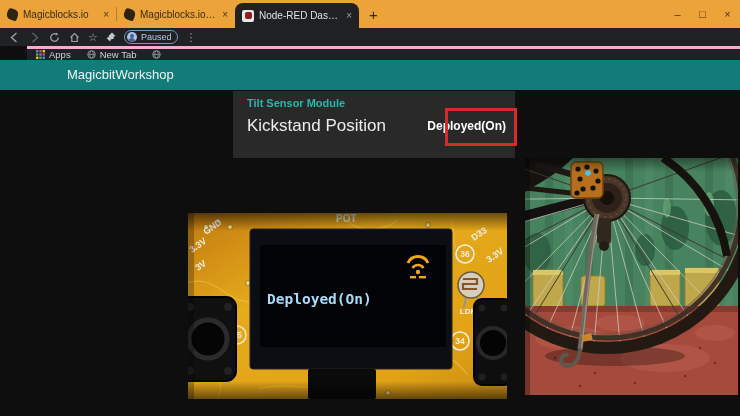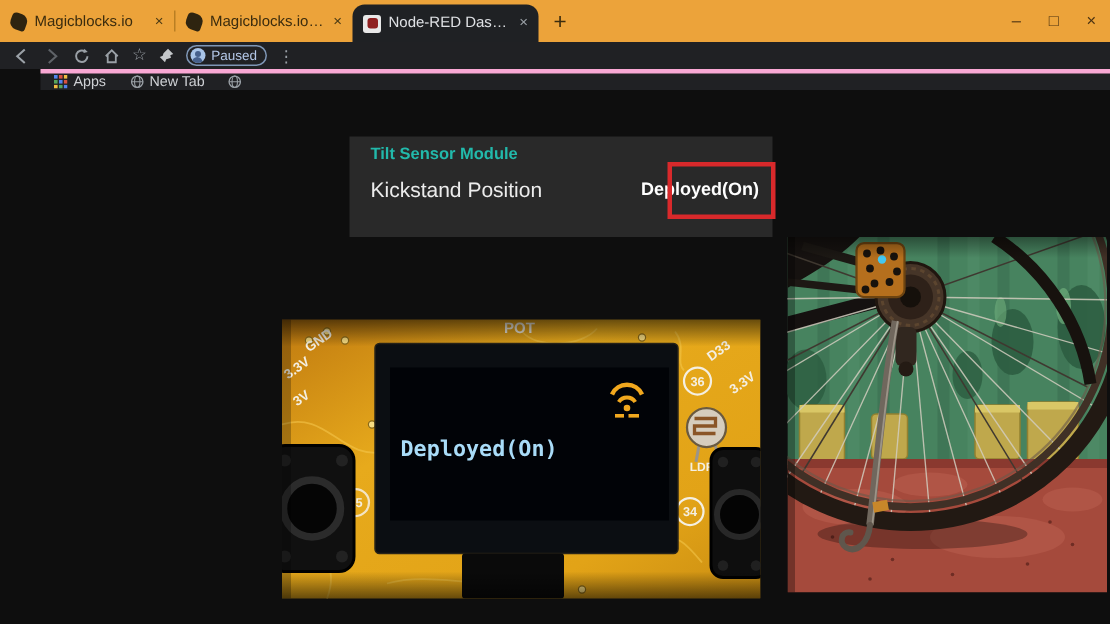--- a/index.html
+++ b/index.html
@@ -61,21 +61,21 @@
 
   
   .nr-header { position:absolute; left:0; top:60px; width:740px; height:30px;
                background:#117c78; }
   .nr-title { position:absolute; left:67px; top:0; line-height:30px; font-size:13px; color:#eef5f4; }
 
   .panel { position:absolute; left:233px; top:91px; width:282px; height:67px; background:#292929; }
   .panel-title { position:absolute; left:14px; top:6px; font-size:11px; font-weight:bold; color:#22b9ab; }
   .panel-row { position:absolute; left:14px; right:9px; top:27px; height:16px;
                display:flex; align-items:center; justify-content:space-between; }
-  .panel-label { font-size:14px; color:#ececec; }
+  .panel-label { font-size:17px; color:#ececec; }
   .panel-value { font-size:12px; font-weight:bold; color:#ffffff; }
 
   .red-box { position:absolute; left:445px; top:108px; width:72px; height:38px;
              border:3px solid #d8292b; z-index:5; }
 
   .board-photo { position:absolute; left:188px; top:213px; width:319px; height:186px; }
   .bike-photo  { position:absolute; left:525px; top:158px; width:213px; height:237px; }
   svg { display:block; }
   .silk { fill:#f4efe2; font-weight:bold; font-family:"Liberation Sans",sans-serif; }
   .oledtxt { font-family:"DejaVu Sans Mono", monospace; font-weight:bold; fill:#a9dcf8; }
@@ -174,20 +174,23 @@
     </span>
     <span class="bm">
       <svg width="9" height="9" viewBox="0 0 10 10">
         <circle cx="5" cy="5" r="4.2" stroke="#9aa0a6" stroke-width="1" fill="none"></circle>
         <ellipse cx="5" cy="5" rx="2" ry="4.2" stroke="#9aa0a6" stroke-width="0.8" fill="none"></ellipse>
         <line x1="0.8" y1="5" x2="9.2" y2="5" stroke="#9aa0a6" stroke-width="0.8"></line>
       </svg>
     </span>
   </div>
 
+  <div class="nr-header">
+    <div class="nr-title">MagicbitWorkshop</div>
+  </div>
 
   <div class="panel">
     <div class="panel-title">Tilt Sensor Module</div>
     <div class="panel-row">
       <span class="panel-label">Kickstand Position</span>
       <span class="panel-value">Deployed(On)</span>
     </div>
   </div>
 
   <div class="red-box"></div>

